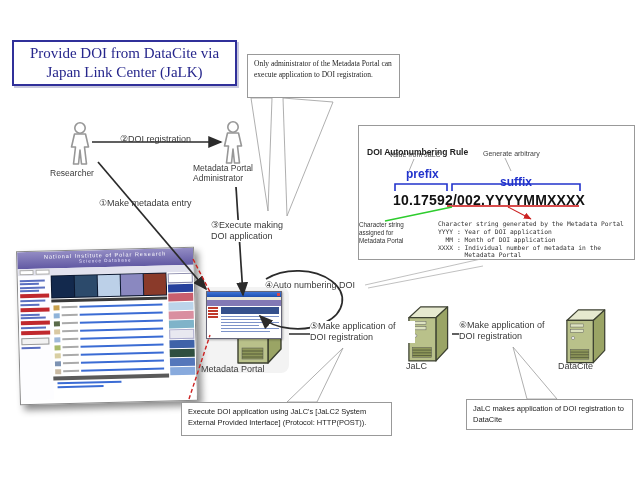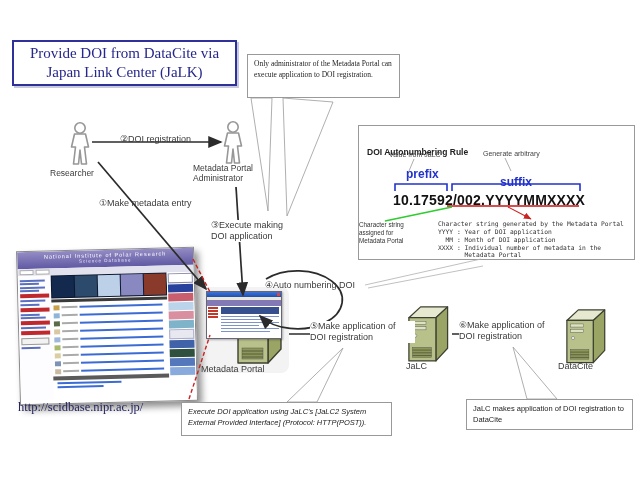--- a/index.html
+++ b/index.html
@@ -299,35 +299,34 @@
     <path d="M414,159 L409,171" stroke="#999" stroke-width="0.8"></path>
     <path d="M505,158 L511,171" stroke="#999" stroke-width="0.8"></path>
     <path d="M395,191 L395,184 L447,184 L447,191" fill="none" stroke="#2233cc" stroke-width="1.6"></path>
     <path d="M452,191 L452,184 L580,184 L580,191" fill="none" stroke="#2233cc" stroke-width="1.6"></path>
     <line x1="447" y1="206" x2="579" y2="206" stroke="#cc1111" stroke-width="1.6"></line>
     <line x1="385" y1="221" x2="452" y2="207" stroke="#2ecc2e" stroke-width="1.6"></line>
     <line x1="508" y1="207" x2="531" y2="219" stroke="#cc2222" stroke-width="1.1" marker-end="url(#arR)"></line>
   </svg>
 
   <div class="abs callout z5" style="left:247px;top:54px;width:153px;height:44px;font-family:Liberation Serif, serif;">Only administrator of the Metadata Portal can execute application to DOI registration.</div>
-  <div class="abs callout z5" style="left:181px;top:402px;width:211px;height:34px;font-style:italic;">Execute DOI application using JaLC's [JaLC2 System External Provided Interface] (Protocol: HTTP(POST)).</div>
+  <div class="abs callout z5" style="left:181px;top:402px;width:211px;height:34px;">Execute DOI application using JaLC's [JaLC2 System External Provided Interface] (Protocol: HTTP(POST)).</div>
   <div class="abs callout z5" style="left:466px;top:399px;width:167px;height:31px;">JaLC makes application of DOI registration to DataCite</div>
 
   <div class="abs lbl z5" style="left:91px;top:198px;margin-left:8px;">①Make metadata entry</div>
   <div class="abs lbl z5" style="left:120px;top:134px;">②DOI registration</div>
   <div class="abs lbl z5 c pre wbg" style="left:205px;top:220px;width:90px;margin-left:6px;">③Execute making
 DOI application</div>
   <div class="abs lbl z5" style="left:265px;top:280px;">④Auto numbering DOI</div>
   <div class="abs lbl z5 c pre wbg" style="left:310px;top:321px;width:105px;">⑤Make application of
 DOI registration</div>
   <div class="abs lbl z5 c pre wbg" style="left:459px;top:320px;width:106px;">⑥Make application of
 DOI registration</div>
 
   <div class="abs lbl z5 c" style="left:50px;top:168px;width:60px;font-size:8.5px;">Researcher</div>
   <div class="abs lbl z5 c pre" style="left:193px;top:163px;width:80px;font-size:8.5px;">Metadata Portal
 Administrator</div>
   <div class="abs lbl z5 c" style="left:201px;top:364px;width:90px;">Metadata Portal</div>
   <div class="abs lbl z5 c" style="left:406px;top:361px;width:44px;">JaLC</div>
   <div class="abs lbl z5 c" style="left:558px;top:361px;width:56px;">DataCite</div>
 
-  <div class="abs url z5 c" style="left:18px;top:400px;width:176px;">http://scidbase.nipr.ac.jp/</div>
 
 </div>
 
 </body></html>

